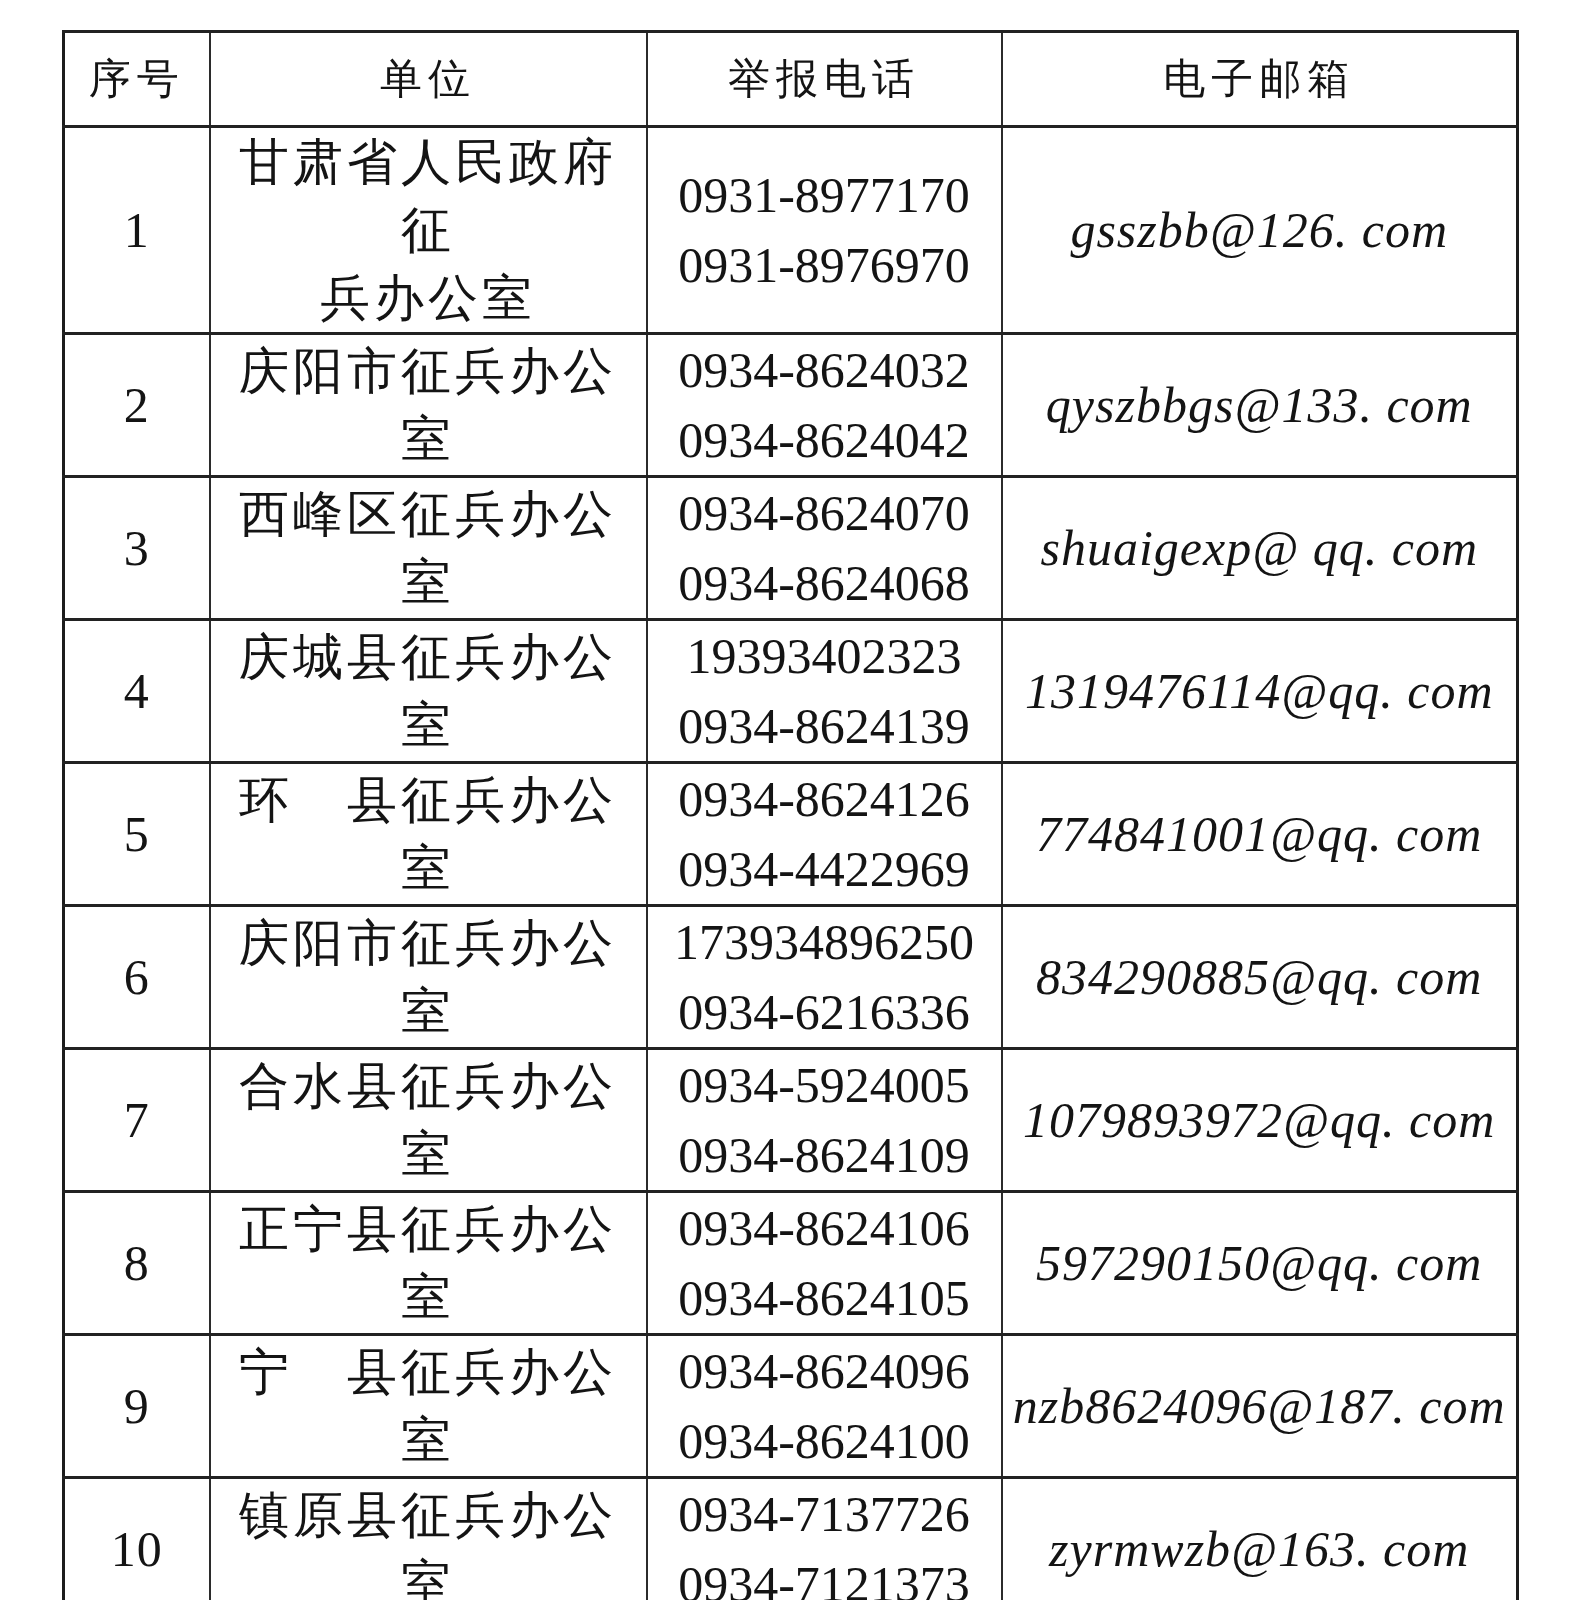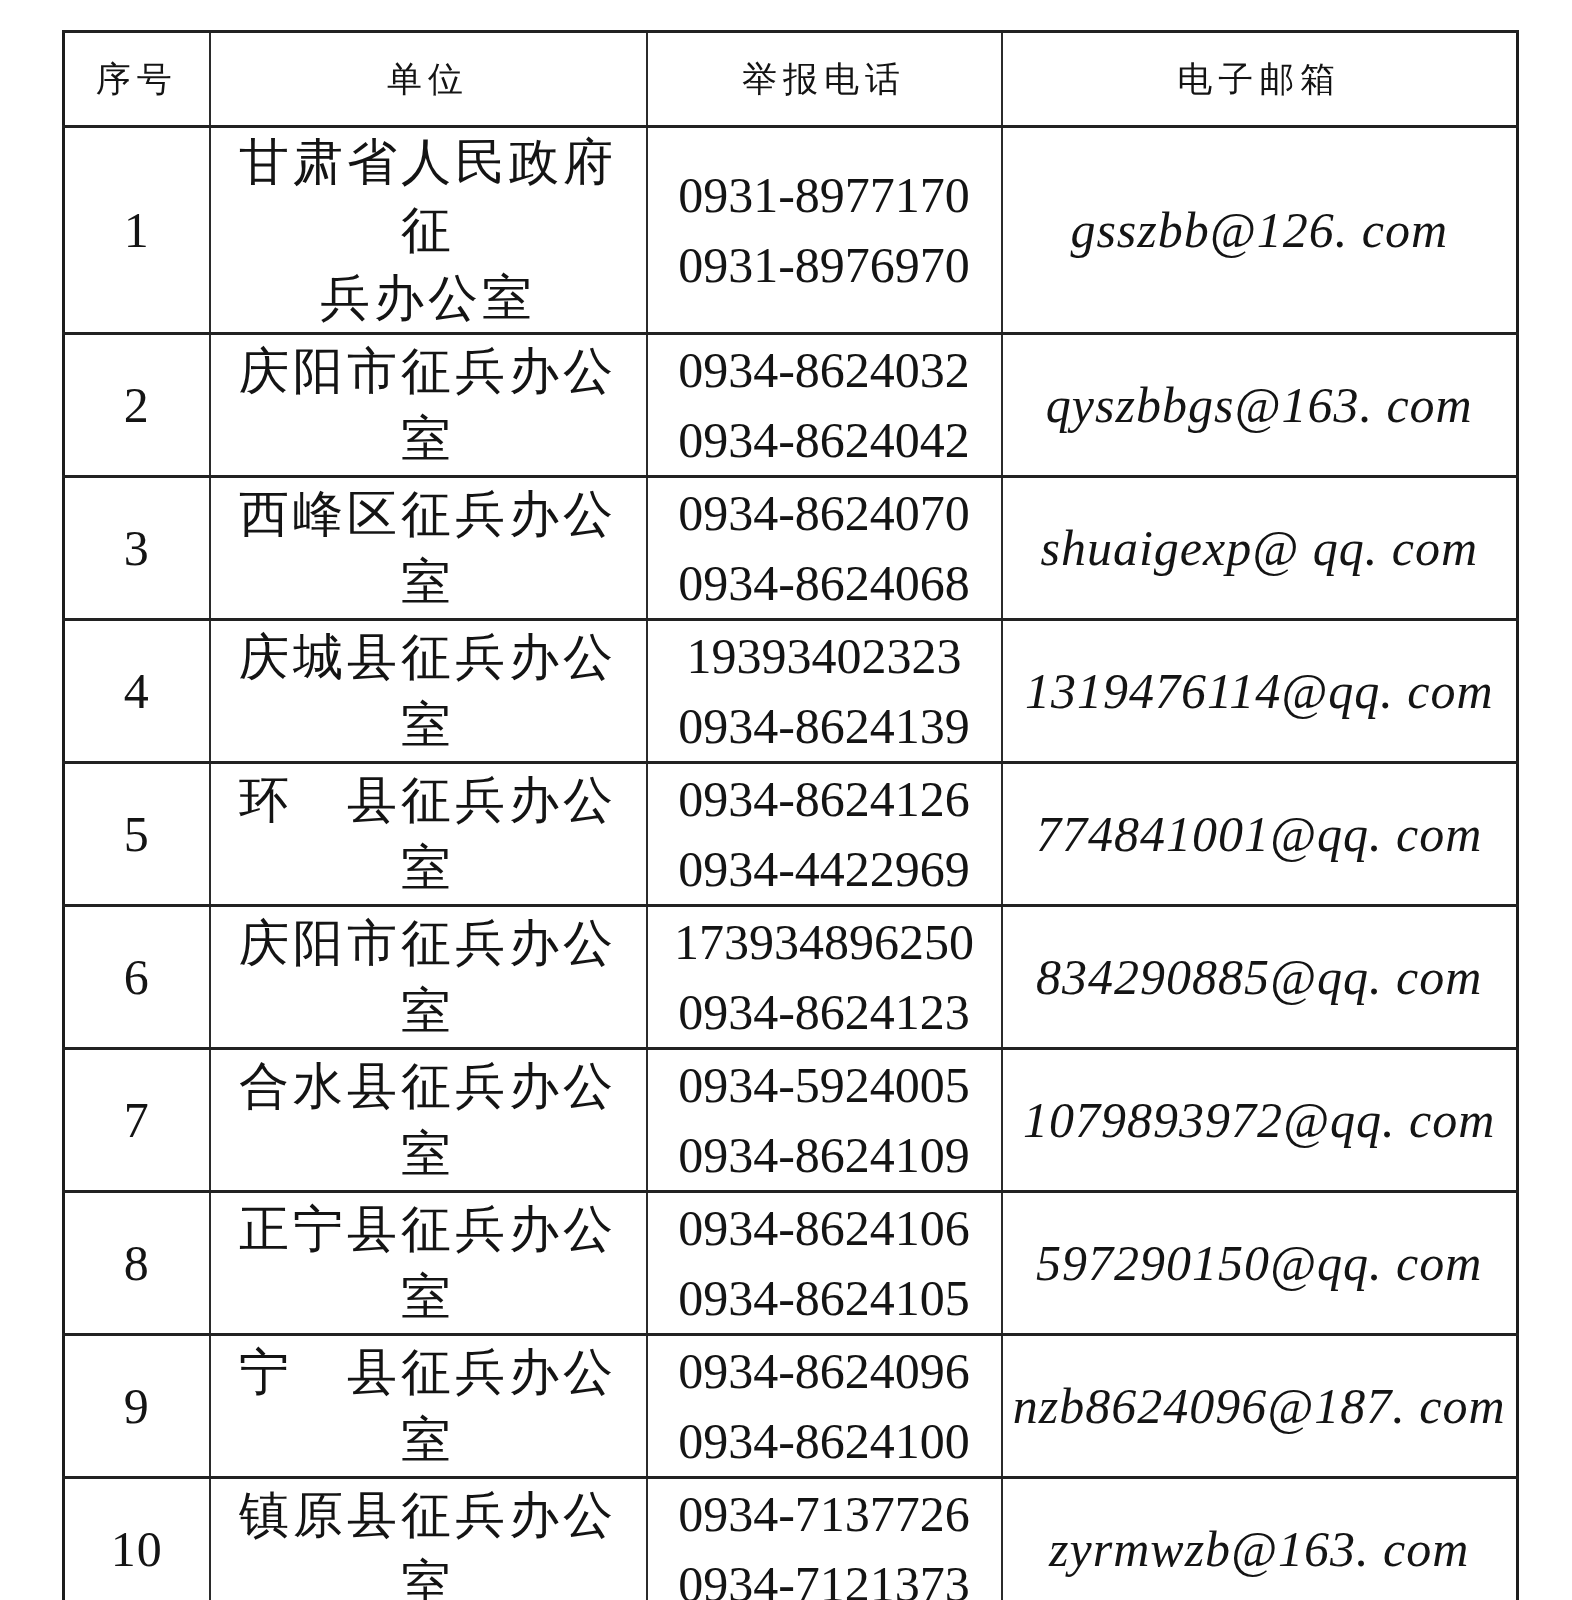--- a/index.html
+++ b/index.html
@@ -37,21 +37,21 @@
     font-weight: normal;
     font-size: 50px;
     overflow: hidden;
   }
   .contact-table thead tr { height: 95px; }
   .contact-table tbody tr { height: 140px; }
   .c-no    { letter-spacing: 1px; }
   .c-unit  { white-space: pre-line; line-height: 68px; letter-spacing: 4px; }
   .c-phone { white-space: pre-line; line-height: 70px; font-size: 52px; margin-left: 6px; }
   .c-email { font-size: 48px; letter-spacing: 1px; font-style: italic; }
-  th.h-cell { font-size: 35px; letter-spacing: 6px; font-family: Liberation Mono, monospace; }
+  th.h-cell { font-size: 42px; letter-spacing: 6px; font-family: Liberation Mono, monospace; }
 </style>
 </head>
 <body>
 
 <div class="page">
   <table class="contact-table">
     <colgroup>
       <col style="width:146px">
       <col style="width:437px">
       <col style="width:355px">
@@ -72,21 +72,21 @@
 兵办公室</td>
         <td class="c-phone">0931-8977170
 0931-8976970</td>
         <td class="c-email">gsszbb@126. com</td>
       </tr>
       <tr>
         <td class="c-no">2</td>
         <td class="c-unit">庆阳市征兵办公室</td>
         <td class="c-phone">0934-8624032
 0934-8624042</td>
-        <td class="c-email">qyszbbgs@163. com</td>
+        <td class="c-email">qyszbbgs@133. com</td>
       </tr>
       <tr>
         <td class="c-no">3</td>
         <td class="c-unit">西峰区征兵办公室</td>
         <td class="c-phone">0934-8624070
 0934-8624068</td>
         <td class="c-email">shuaigexp@ qq. com</td>
       </tr>
       <tr>
         <td class="c-no">4</td>
@@ -99,21 +99,21 @@
         <td class="c-no">5</td>
         <td class="c-unit">环　县征兵办公室</td>
         <td class="c-phone">0934-8624126
 0934-4422969</td>
         <td class="c-email">774841001@qq. com</td>
       </tr>
       <tr>
         <td class="c-no">6</td>
         <td class="c-unit">庆阳市征兵办公室</td>
         <td class="c-phone">173934896250
-0934-8624123</td>
+0934-6216336</td>
         <td class="c-email">834290885@qq. com</td>
       </tr>
       <tr>
         <td class="c-no">7</td>
         <td class="c-unit">合水县征兵办公室</td>
         <td class="c-phone">0934-5924005
 0934-8624109</td>
         <td class="c-email">1079893972@qq. com</td>
       </tr>
       <tr>

